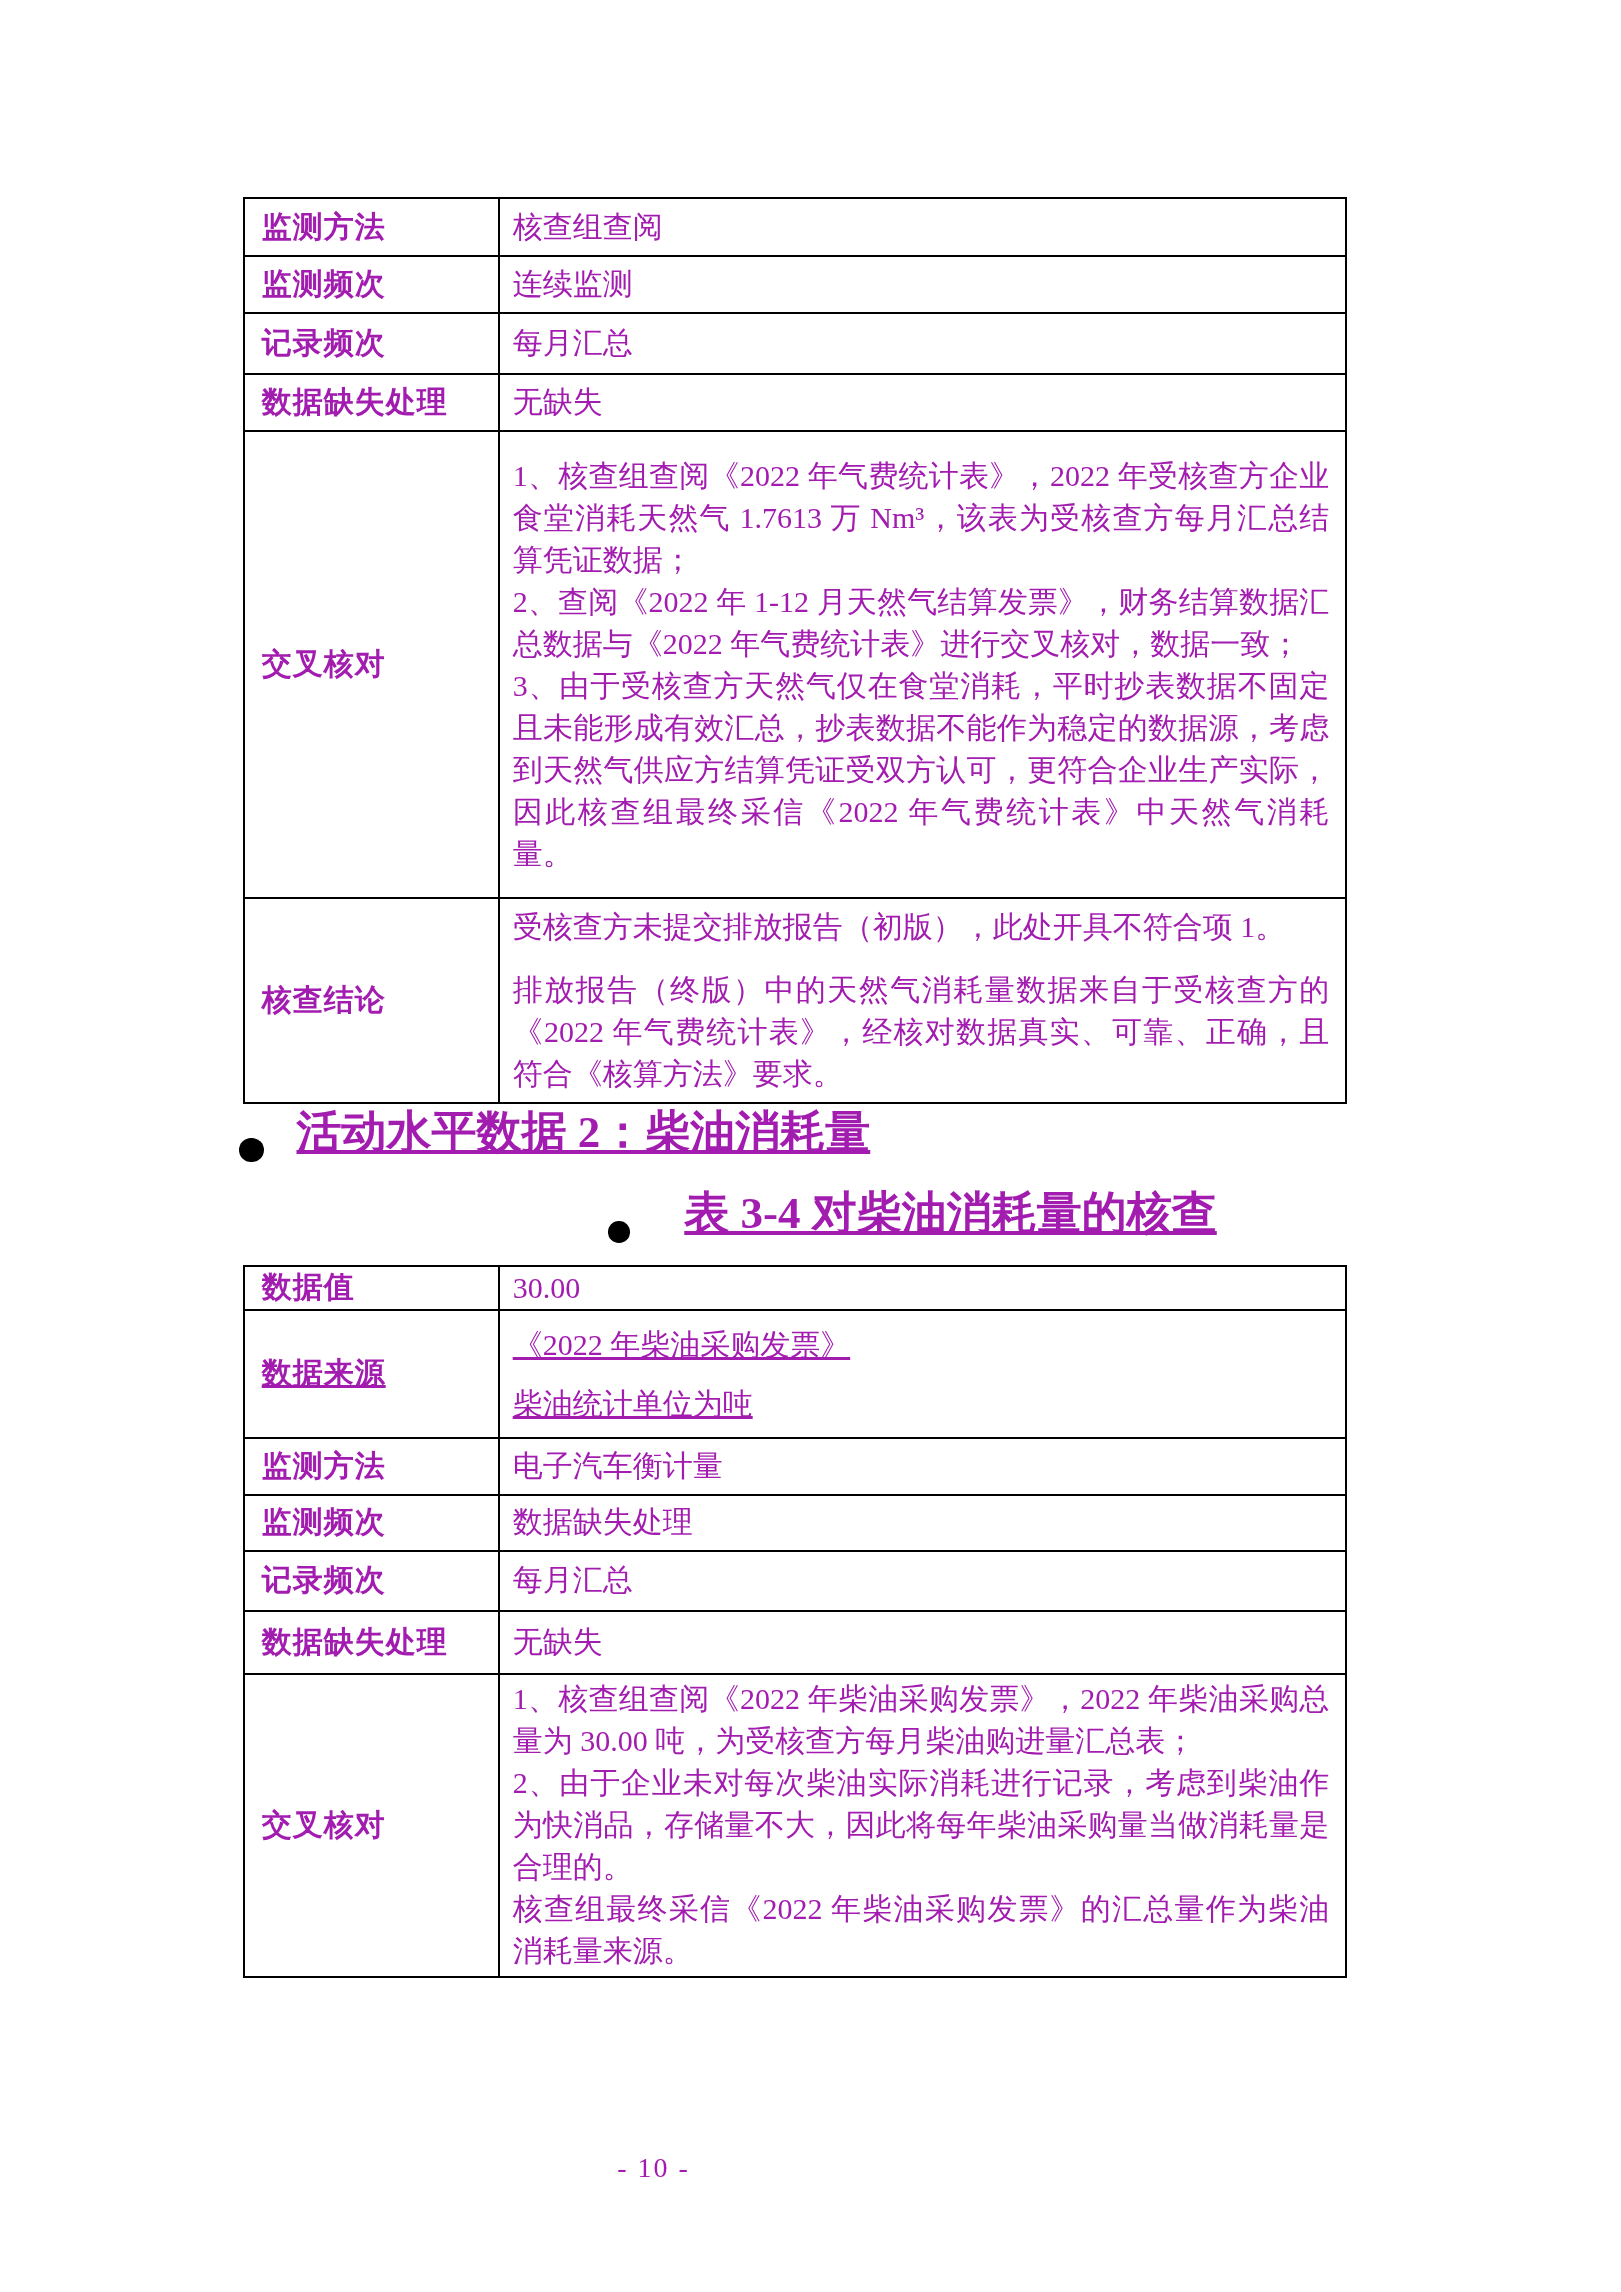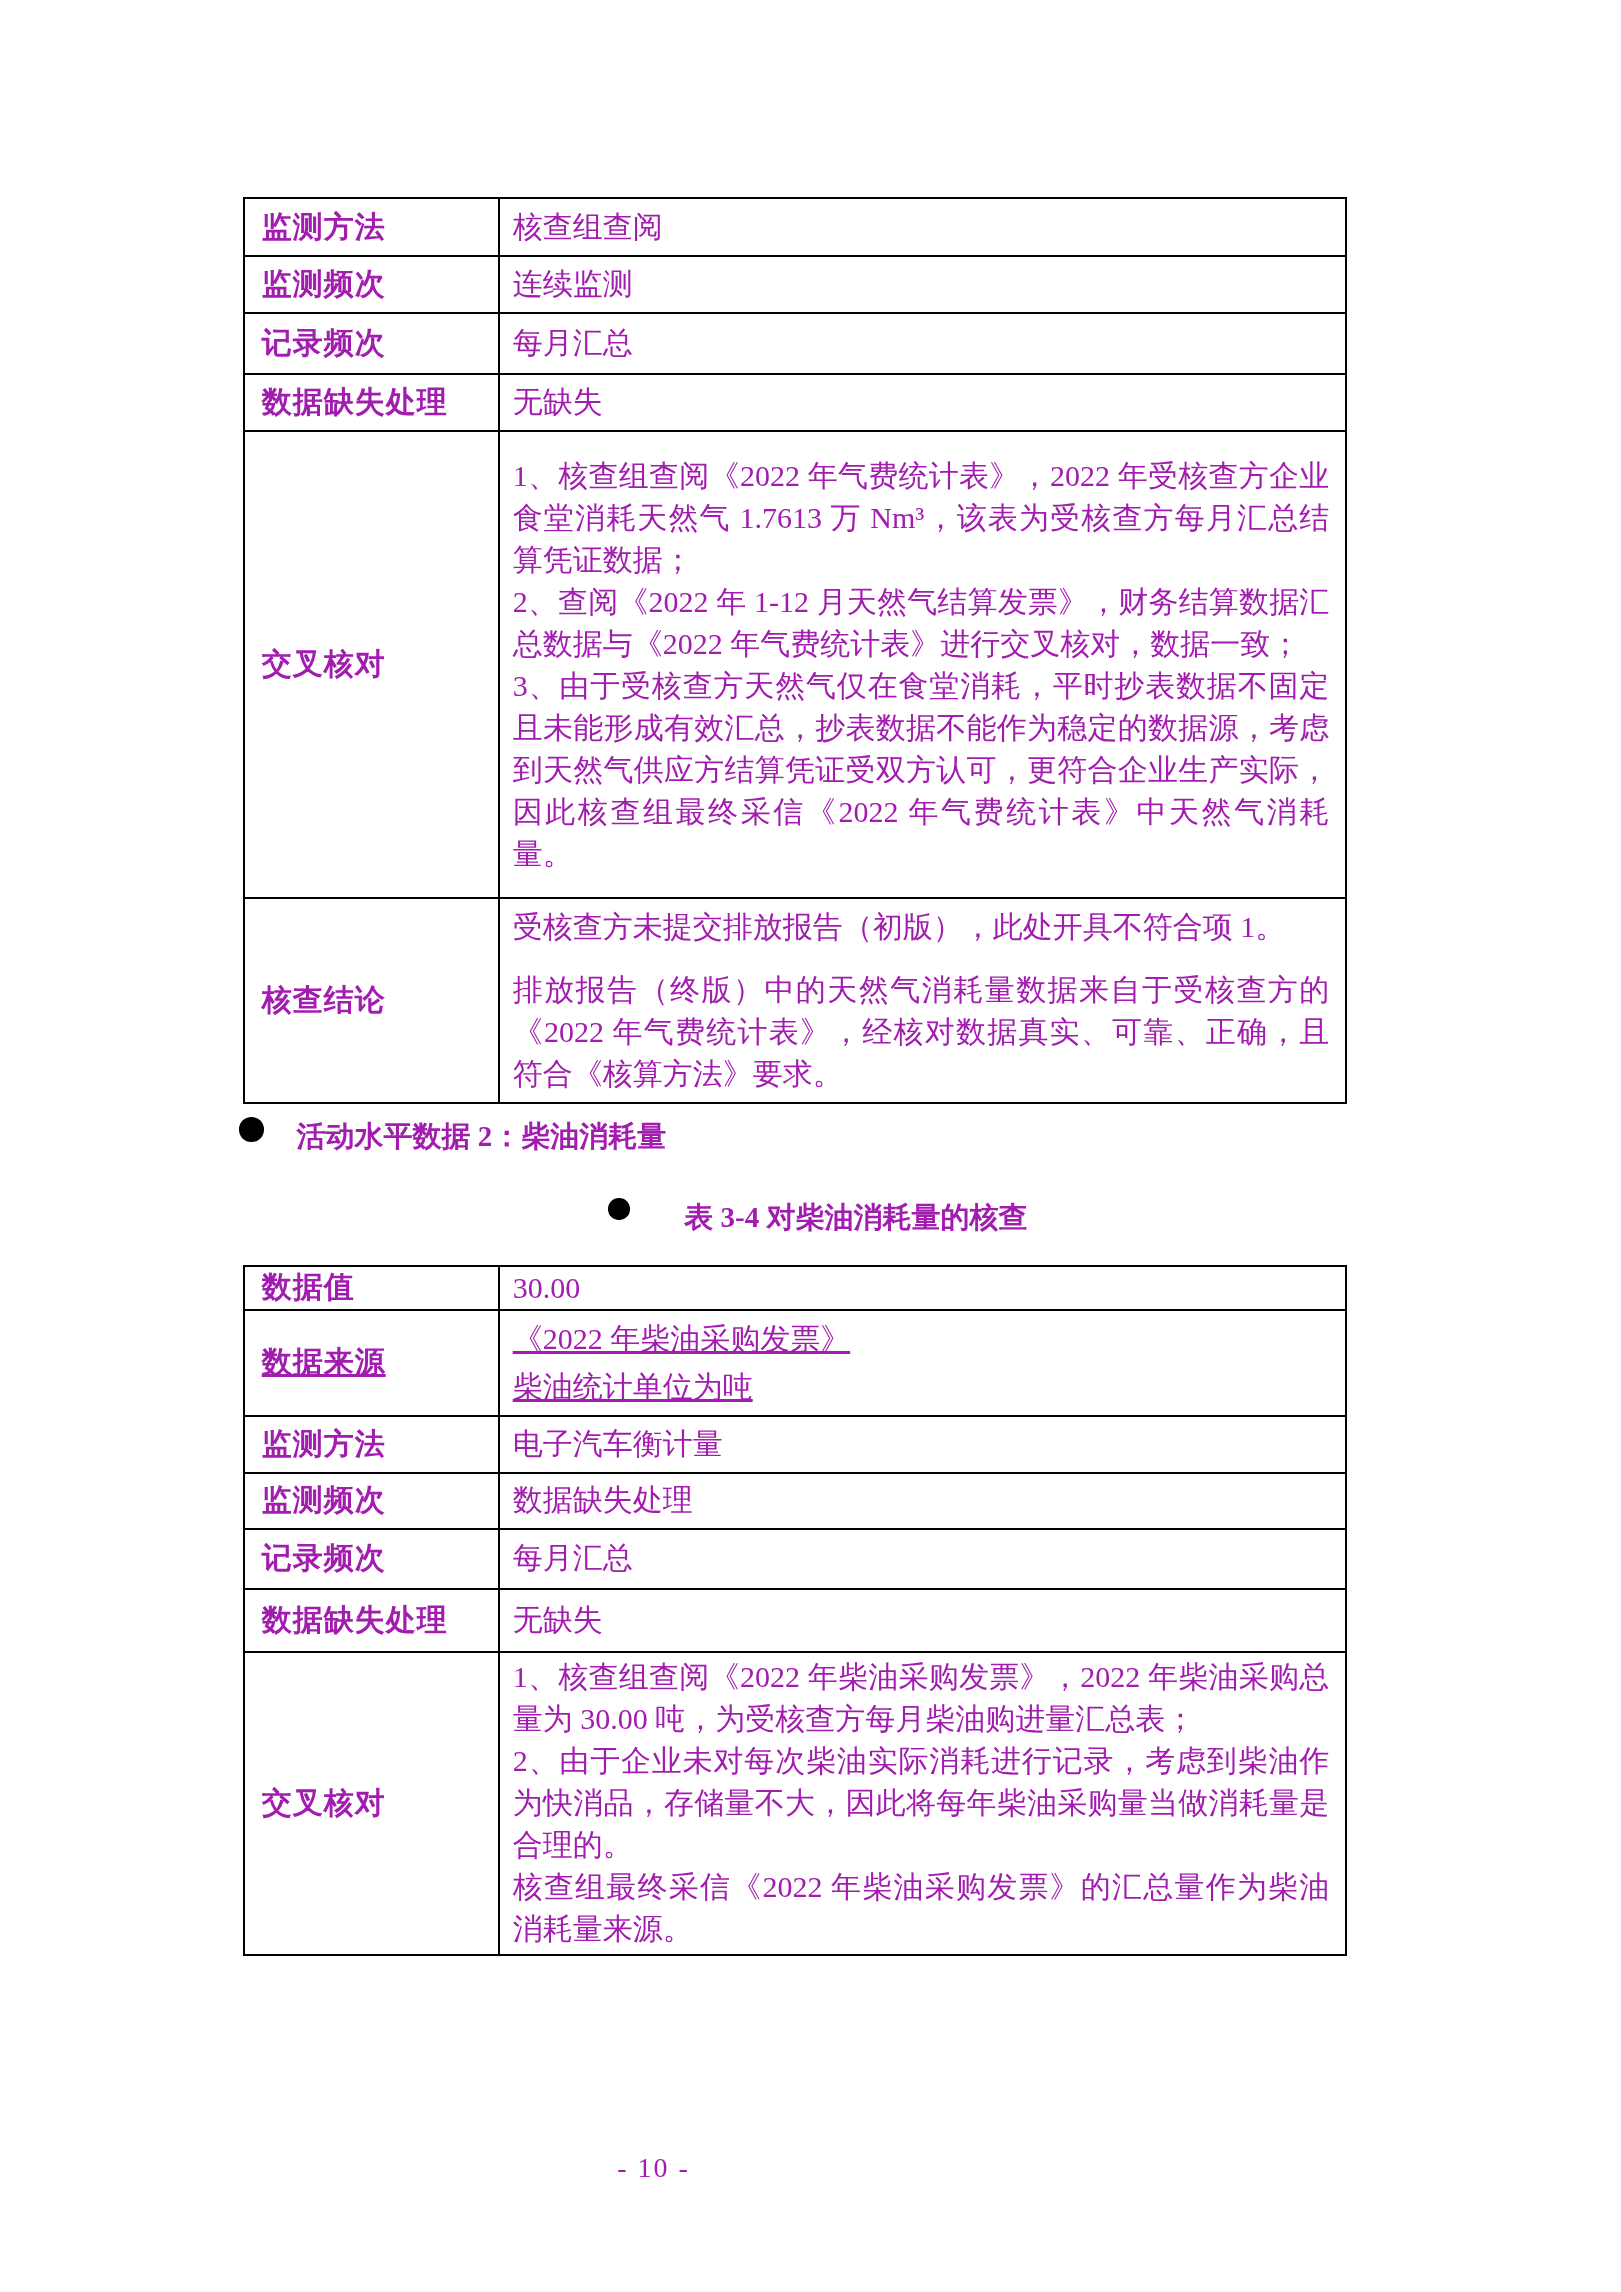--- a/index.html
+++ b/index.html
@@ -32,33 +32,34 @@
     padding:0 5.9px 0 16.7px;
     letter-spacing:1px;
   }
   td.val{
     font-size:30px;
     padding:3.9px 15.7px 3.9px 12.7px;
   }
   .long{line-height:42px;text-align:justify;}
   .para{margin:0;}
   .para.gap{margin-top:21.6px;}
-  .pre{white-space:pre-line;line-height:48px;}
+  .pre{white-space:pre-line;line-height:59px;}
   
   .t1r0{height:58px;} .t1r1{height:57px;} .t1r2{height:61px;}
   .t1r3{height:57px;} .t1r4{height:467px;} .t1r5{height:205px;}
   
   .t2r0{height:37px;} .t2r1{height:47px;} .t2r2{height:90px;text-decoration:underline;}
   .t2r3{height:57px;} .t2r4{height:56px;} .t2r5{height:60px;}
   .t2r6{height:63px;} .t2r7{height:295px;}
   .heading{
     position:absolute;
-    display:flex;align-items:flex-start;
-    font-weight:bold;font-size:29px;
+    display:flex;align-items:flex-end;
+    font-weight:bold;font-size:45px;
     white-space:nowrap;
+    text-decoration:underline;
   }
   #section-heading{left:239px;top:1117px;height:45px;}
   #caption-heading{left:608px;top:1198px;height:45px;gap:40px;}
   .bullet{
     display:inline-block;
     width:24.5px;height:24.5px;border-radius:50%;
     background:#000;flex:0 0 auto;
   }
   #section-heading .bullet{margin-right:33px;}
   #caption-heading .bullet{width:21.6px;height:21.6px;margin-right:14.7px;}

